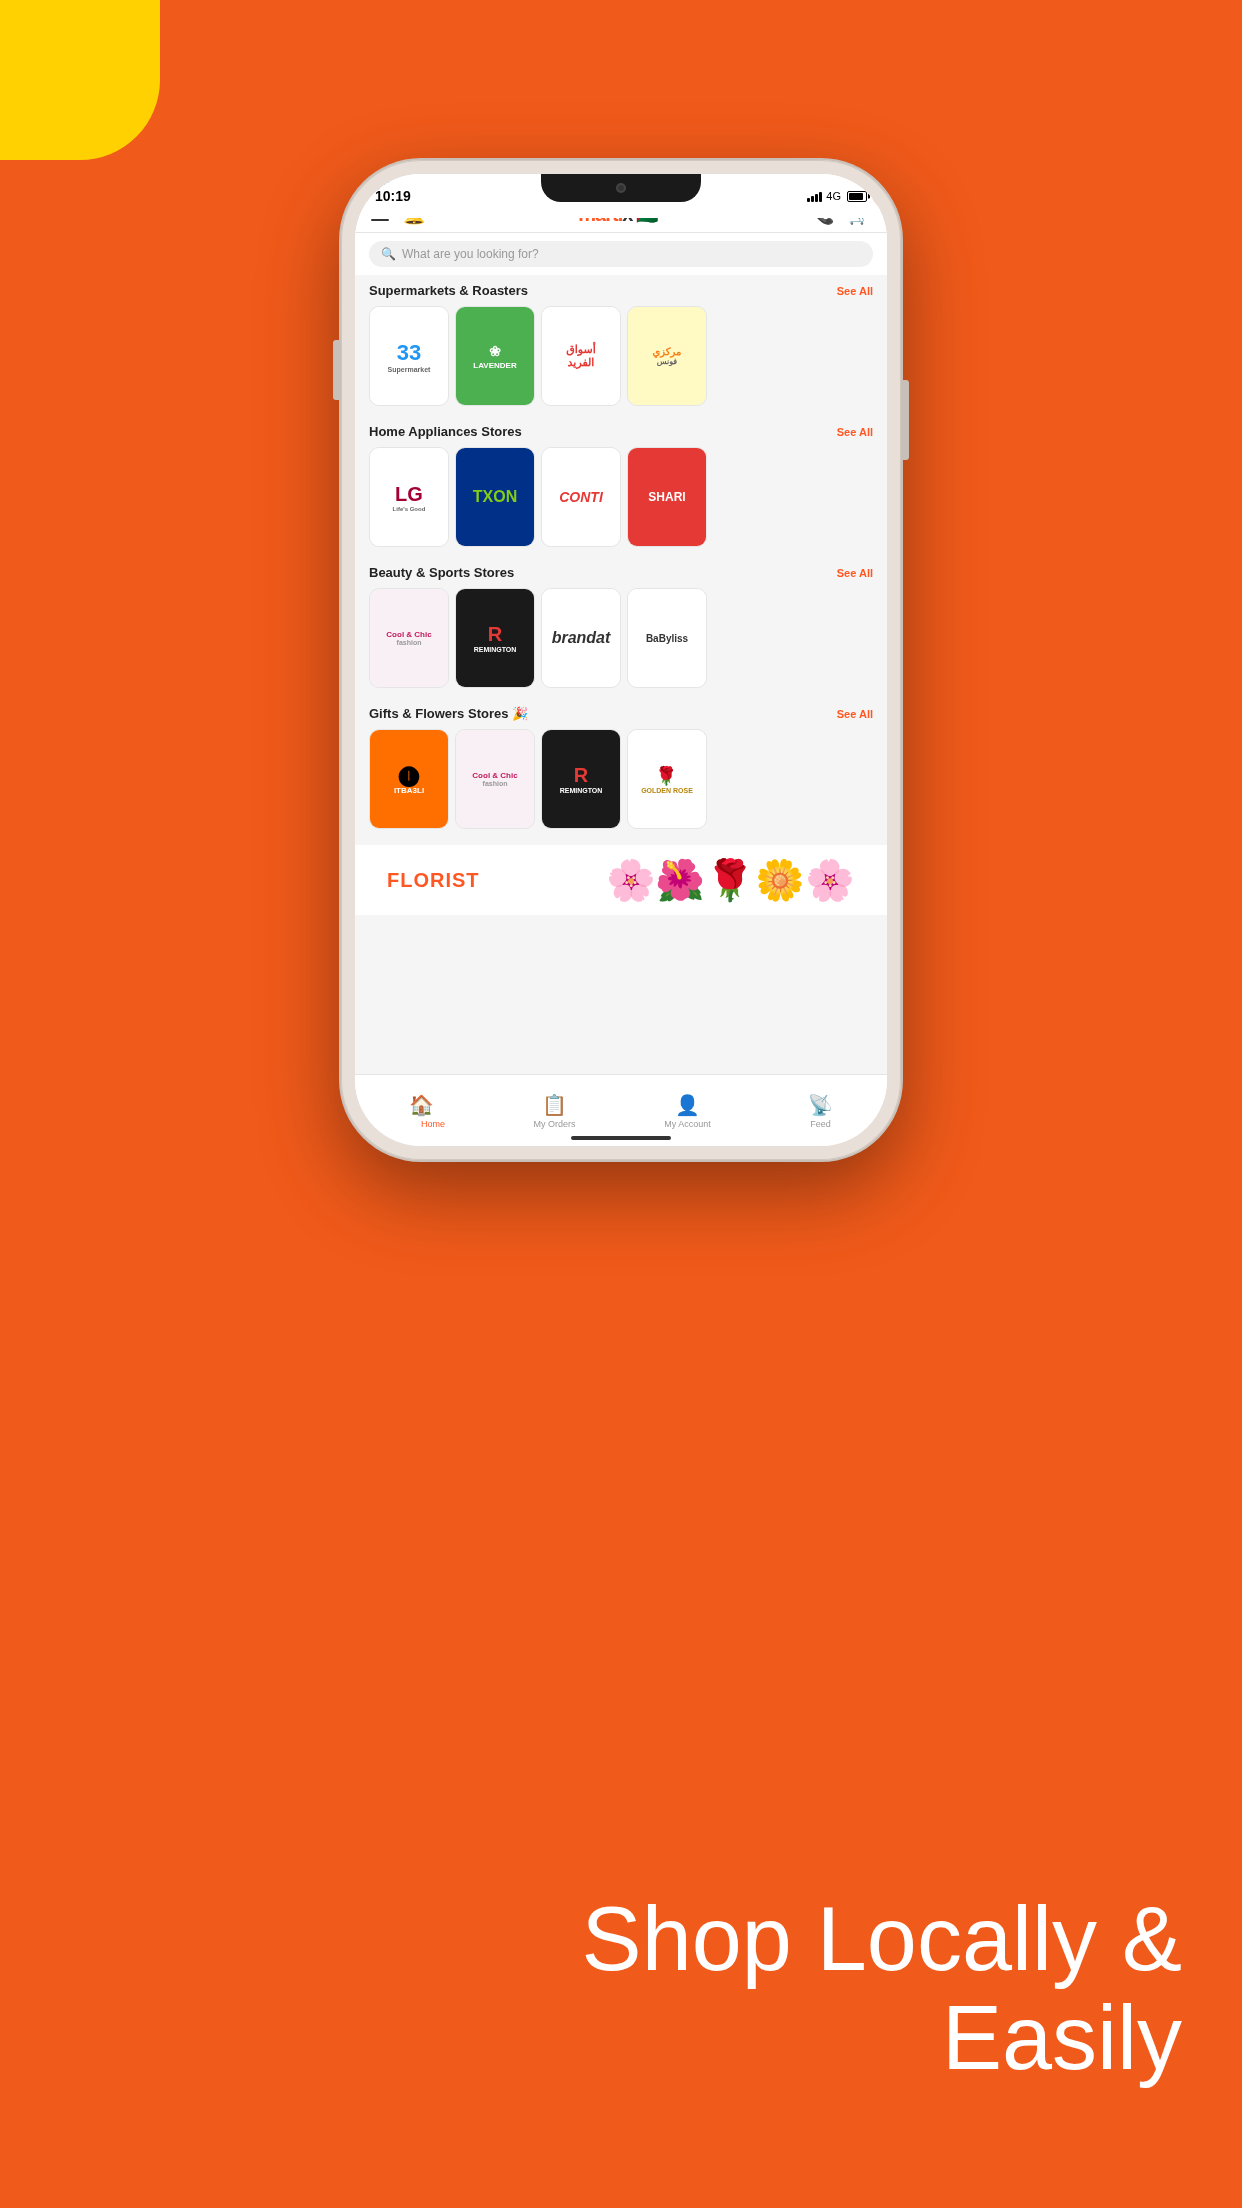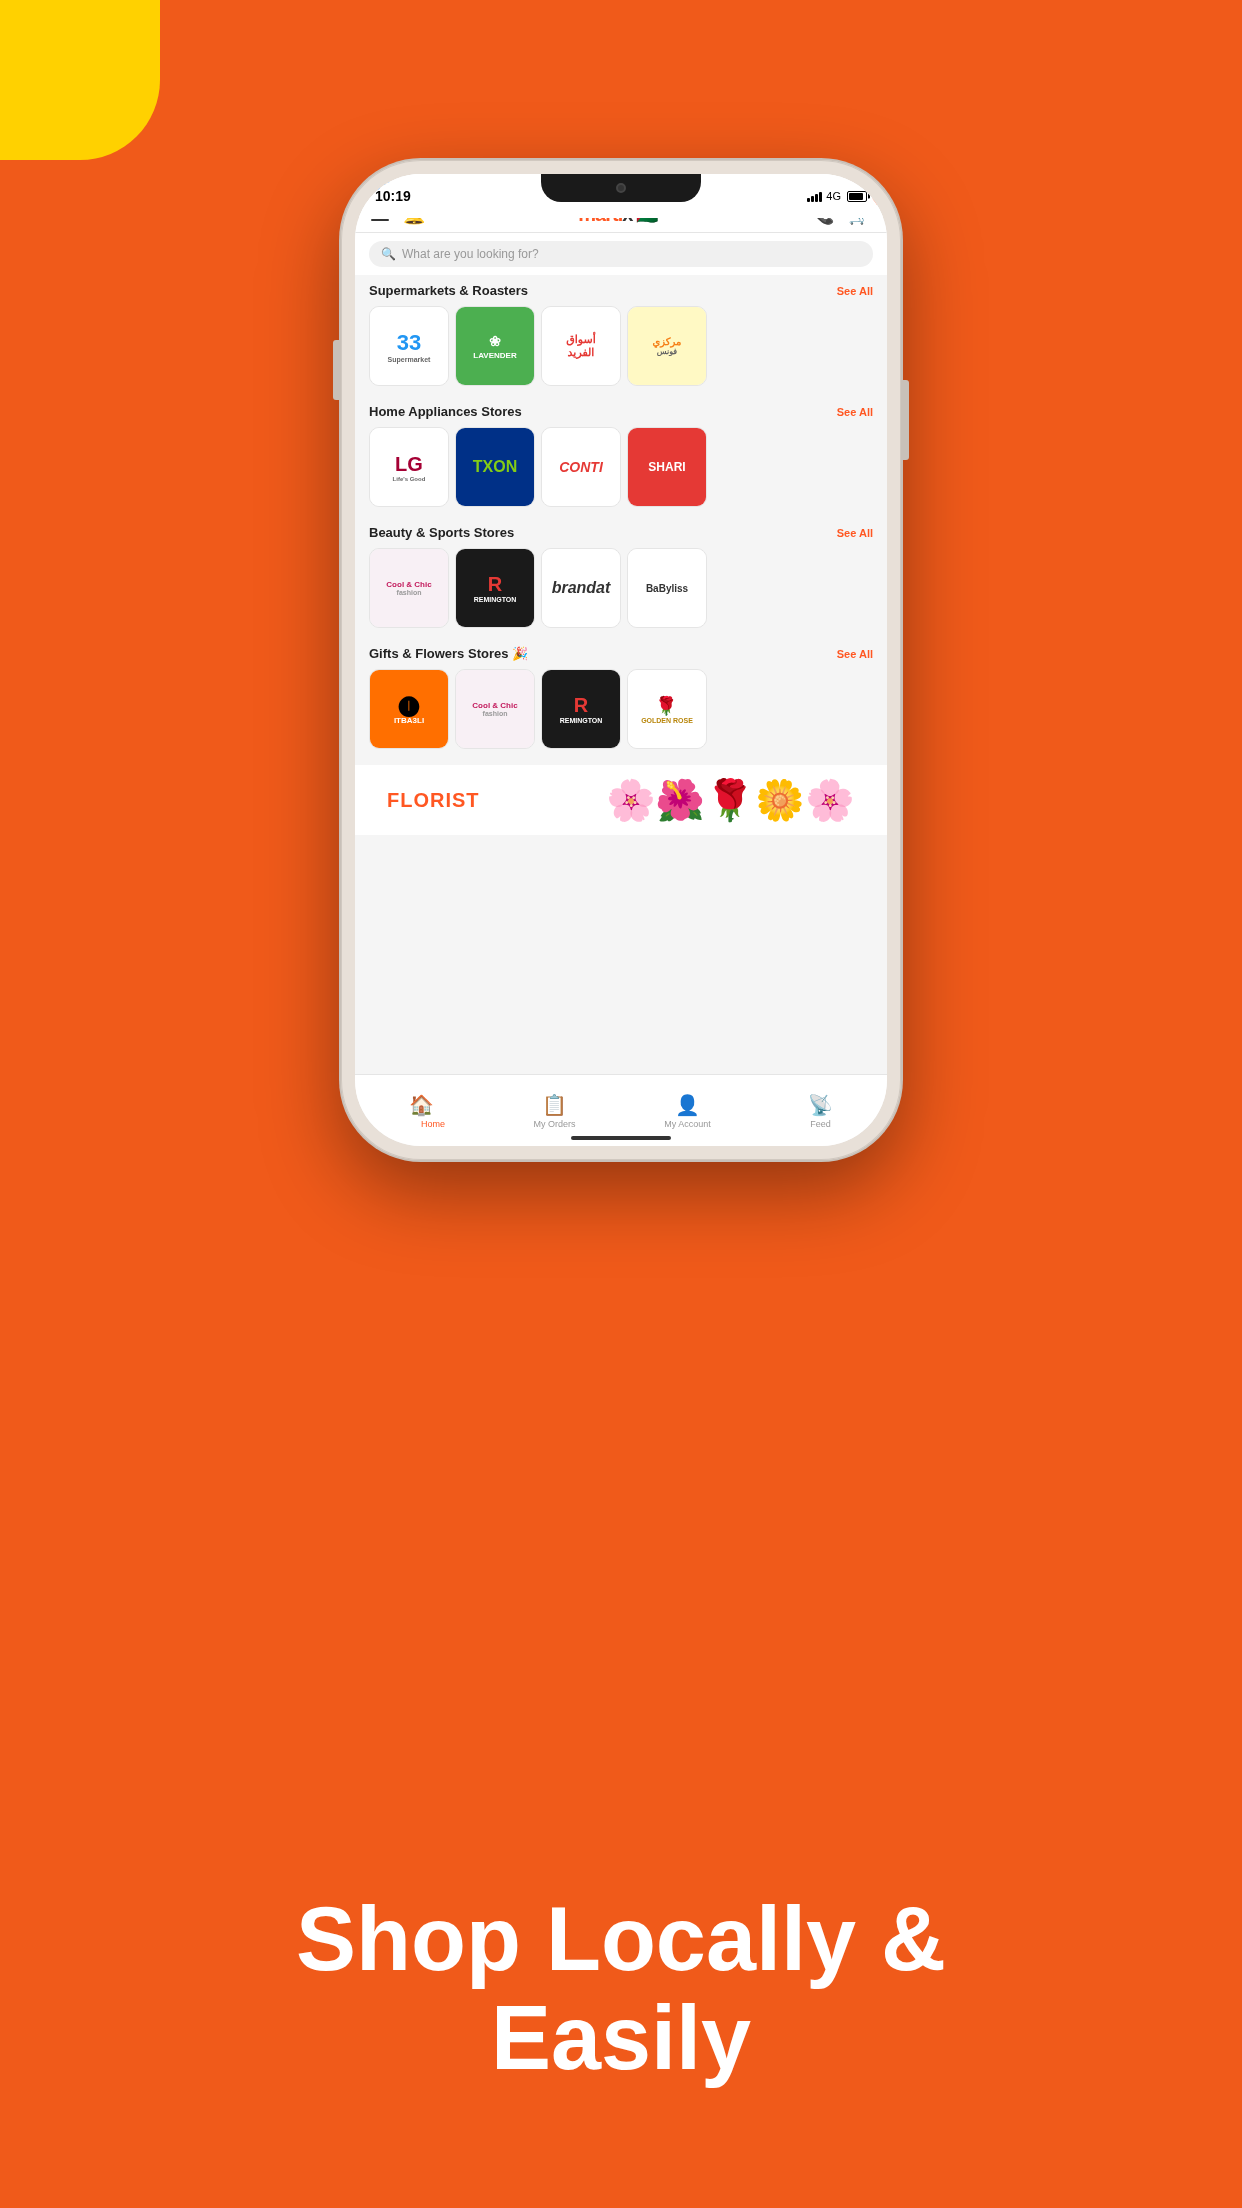--- a/index.html
+++ b/index.html
@@ -333,21 +333,21 @@
 
     .store-grid {
       display: flex;
       gap: 6px;
       overflow: hidden;
       margin-bottom: 8px;
     }
 
     .store-card {
       width: 80px;
-      height: 80px;
+      height: 100px;
       background: white;
       border-radius: 10px;
       overflow: hidden;
       flex-shrink: 0;
       display: flex;
       align-items: center;
       justify-content: center;
       border: 1px solid #E5E5E5;
     }
 
@@ -553,24 +553,24 @@
       position: absolute;
       bottom: 120px;
       left: 0;
       right: 0;
       text-align: center;
       padding: 0 60px;
     }
 
     .headline-text {
       font-size: 90px;
-      font-weight: 700;
+      font-weight: 400;
       color: white;
       line-height: 1.1;
-      text-align: center;
+      text-align: right;
     }
 
     
     .app-scroll {
       position: absolute;
       top: 0;
       left: 0;
       right: 0;
       bottom: 72px;
       overflow: hidden;

